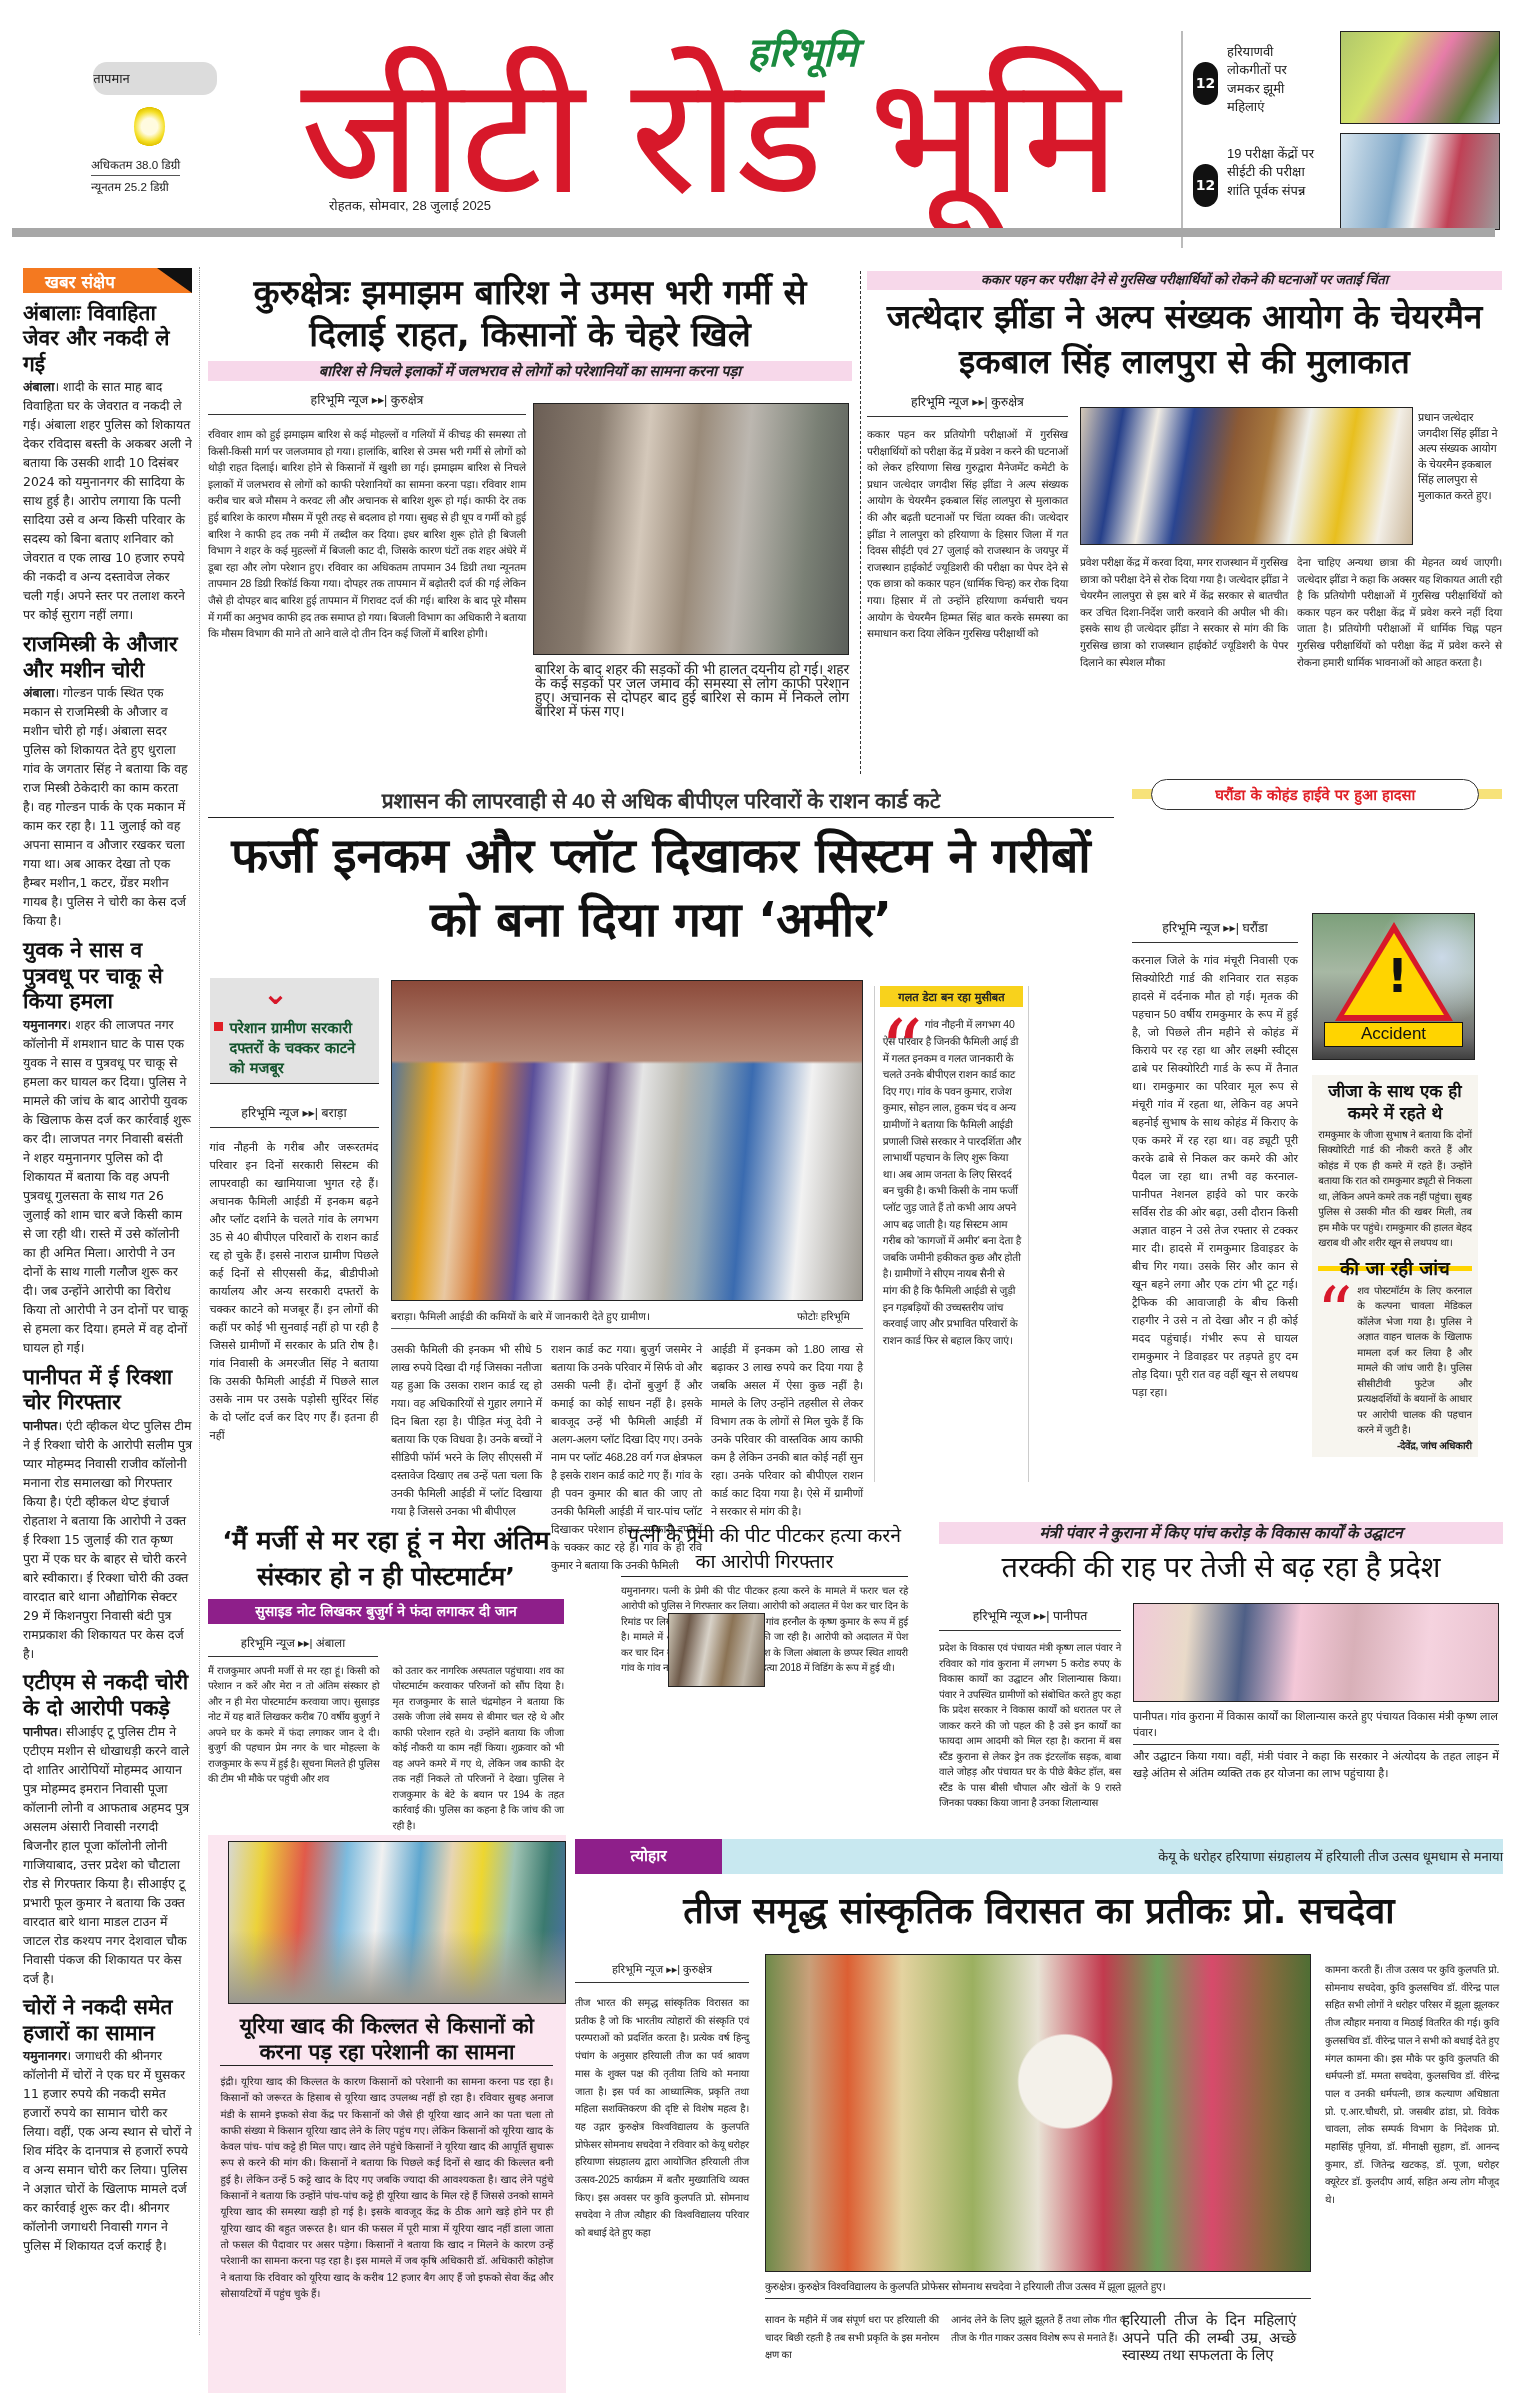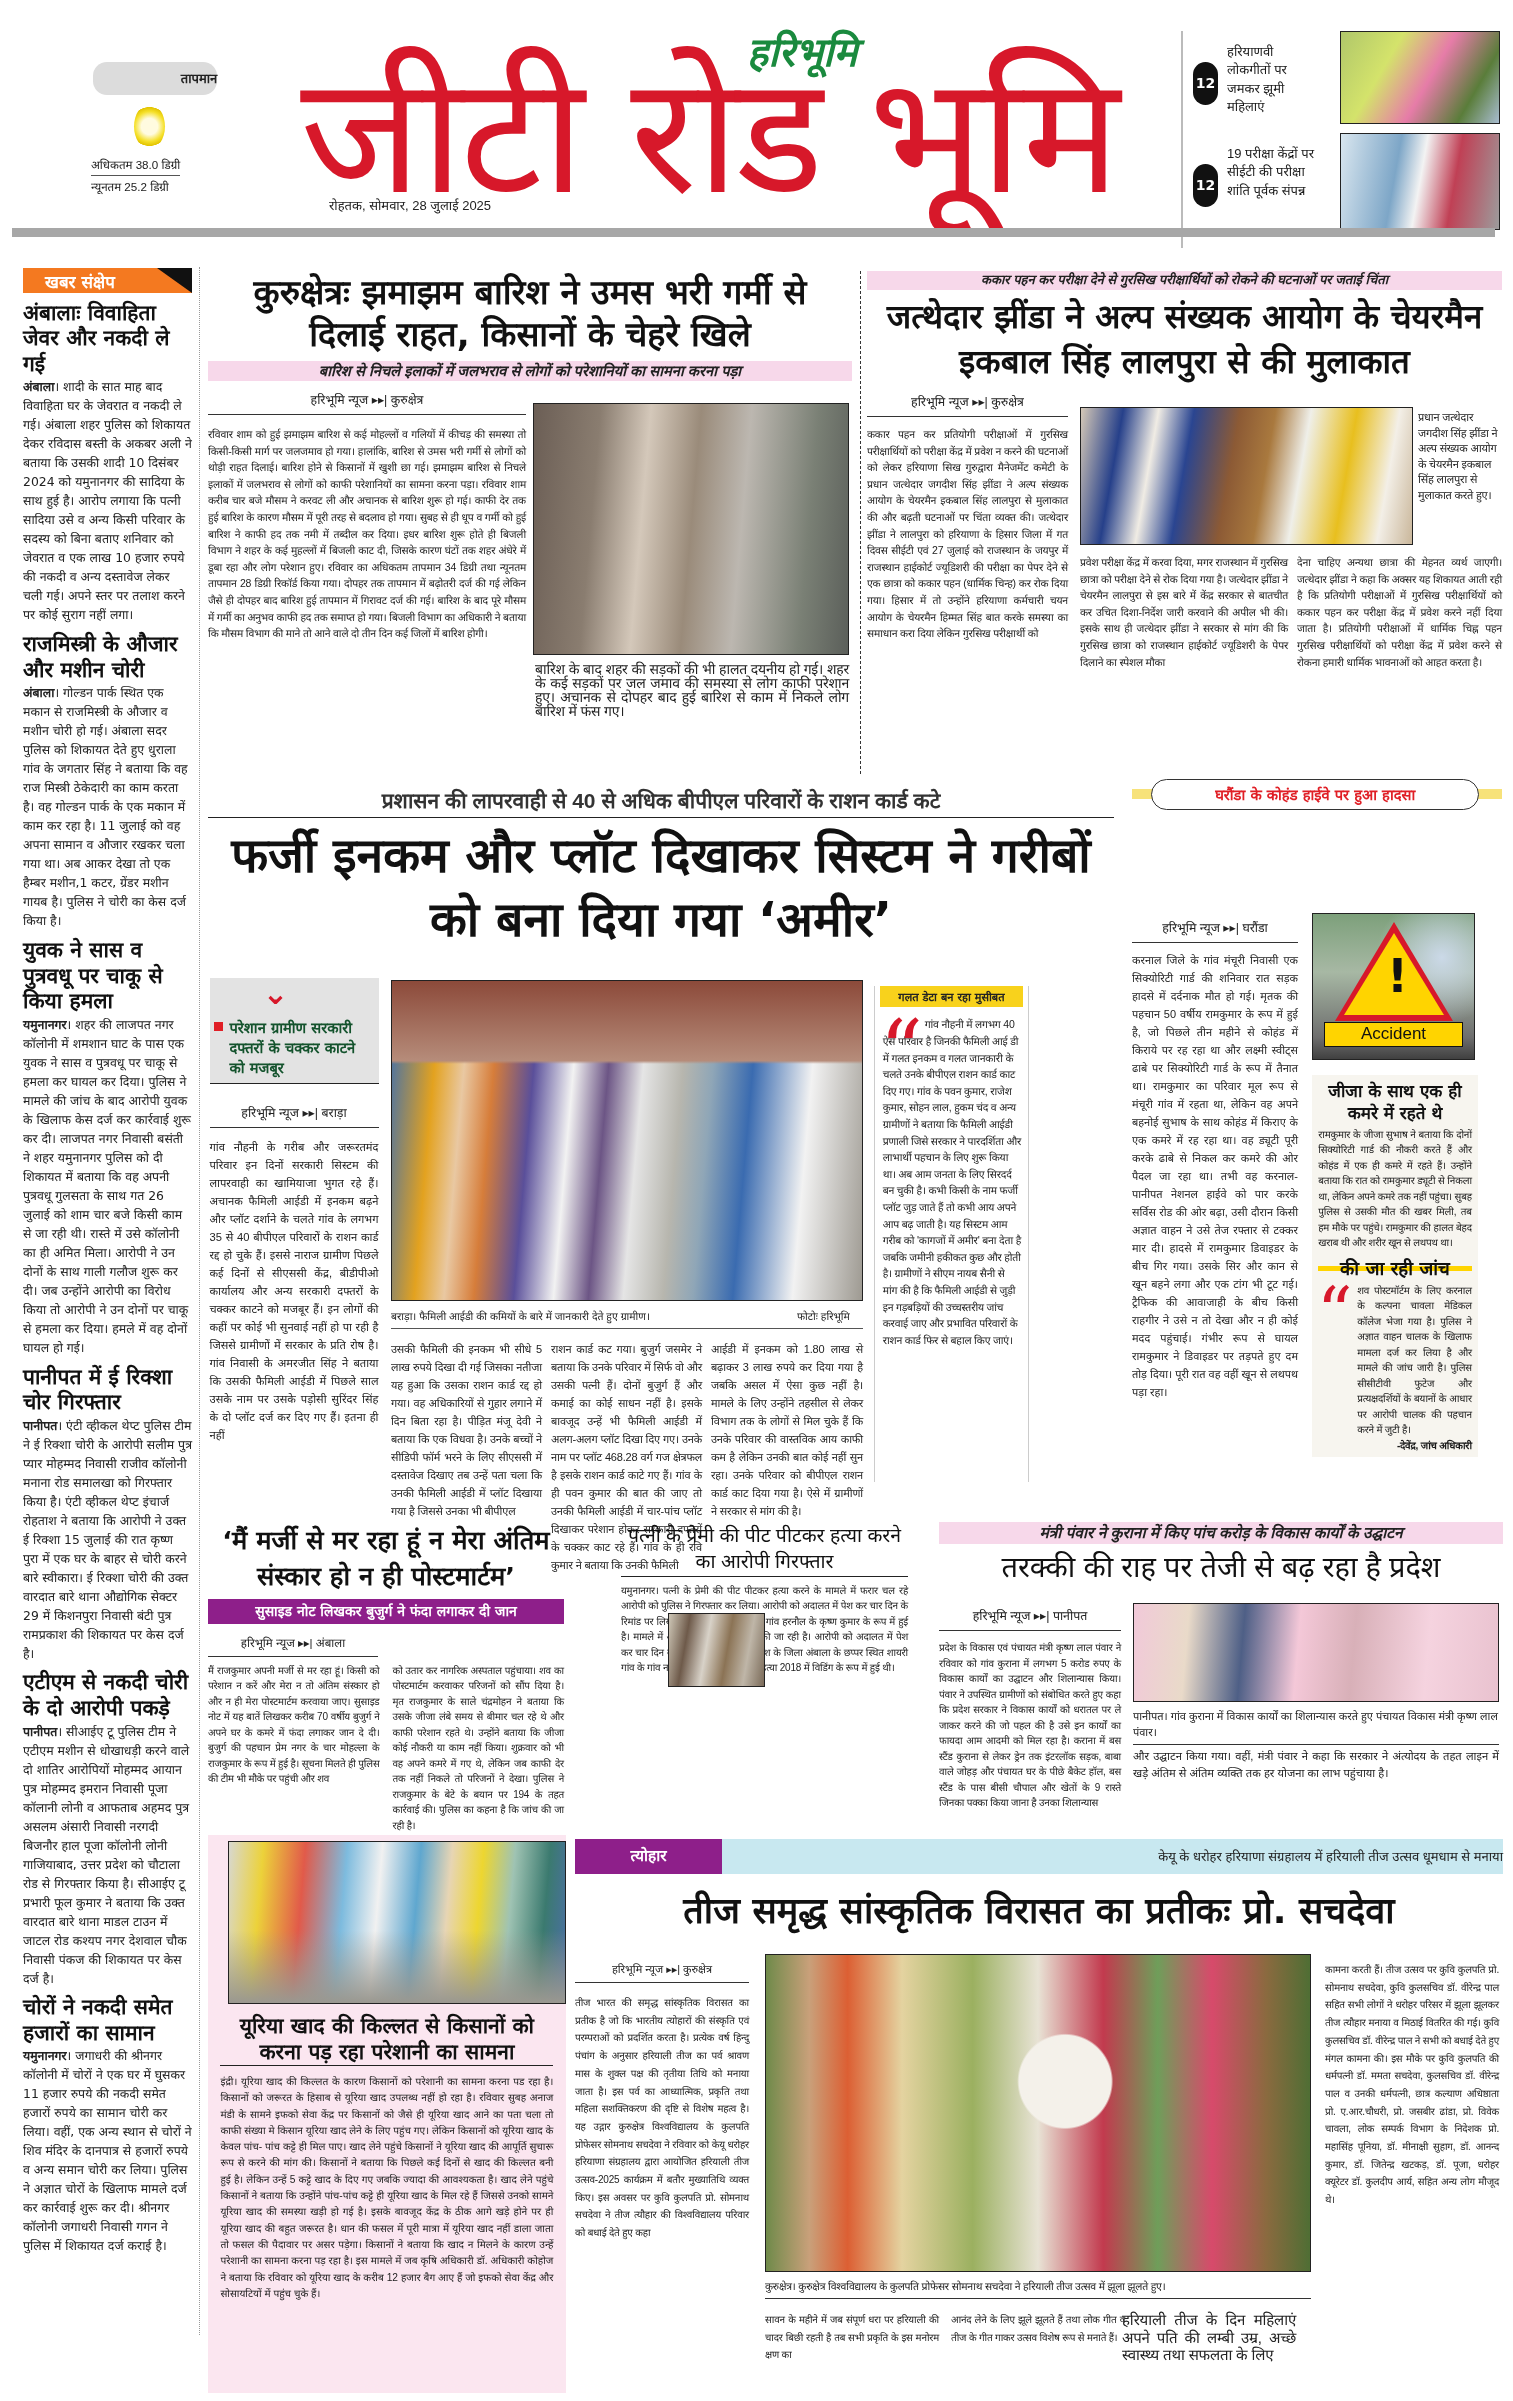--- a/index.html
+++ b/index.html
@@ -19,21 +19,21 @@
 .caption{font-size:10.5px;color:#222;font-family:"Liberation Sans",sans-serif}
 .cols{display:flex;gap:13px}
 .cols > div{flex:1}
 </style>
 </head>
 <body>
 
 <div class="abs" style="left:0;top:0;width:1514px;height:244px">
 
   <div class="abs" style="left:91px;top:62px;width:132px;height:155px">
-    <div style="margin-left:2.3px;width:124px;height:33px;background:#dcdcdc;border-radius:14px;text-align:right;line-height:33px;font-size:13px;font-weight:bold;color:#222;font-family:'Liberation Sans',sans-serif">तापमान</div>
+    <div style="margin-left:2.3px;width:124px;height:33px;background:#dcdcdc;border-radius:14px;text-align:left;line-height:33px;font-size:13px;font-weight:normal;color:#222;font-family:'Liberation Sans',sans-serif">तापमान</div>
     <div style="margin:9.3px 0 0 43px;width:31px;height:45px;border-radius:50%;background:radial-gradient(circle,#fffbe0 30%,#f5e02a 55%,#e3c400 70%,transparent 72%)"></div>
     <div style="margin-top:7.7px;font-size:11.6px;padding-bottom:3.1px;border-bottom:1.5px solid #555;display:inline-block;font-family:'Liberation Sans',sans-serif">अधिकतम 38.0 डिग्री</div>
     <div style="margin-top:3.1px;font-size:11.6px;font-family:'Liberation Sans',sans-serif">न्यूनतम 25.2 डिग्री</div>
   </div>
 
   <div class="abs" style="left:747px;top:23px;font-size:40px;font-weight:bold;color:#1a8a3e;font-style:italic;font-family:'DejaVu Sans',sans-serif">हरिभूमि</div>
   <div class="abs" style="left:275px;top:43px;width:867px;text-align:center;font-size:163px;line-height:186px;color:#d7182a;font-family:'DejaVu Sans',sans-serif;letter-spacing:-3.1px">जीटी रोड भूमि</div>
   <div class="abs" style="left:329px;top:196px;font-size:13px;color:#222;font-family:'Liberation Sans',sans-serif">रोहतक, सोमवार, 28 जुलाई 2025</div>
 
   <div class="abs" style="left:1181px;top:31px;width:1.5px;height:217px;background:#bbb"></div>

